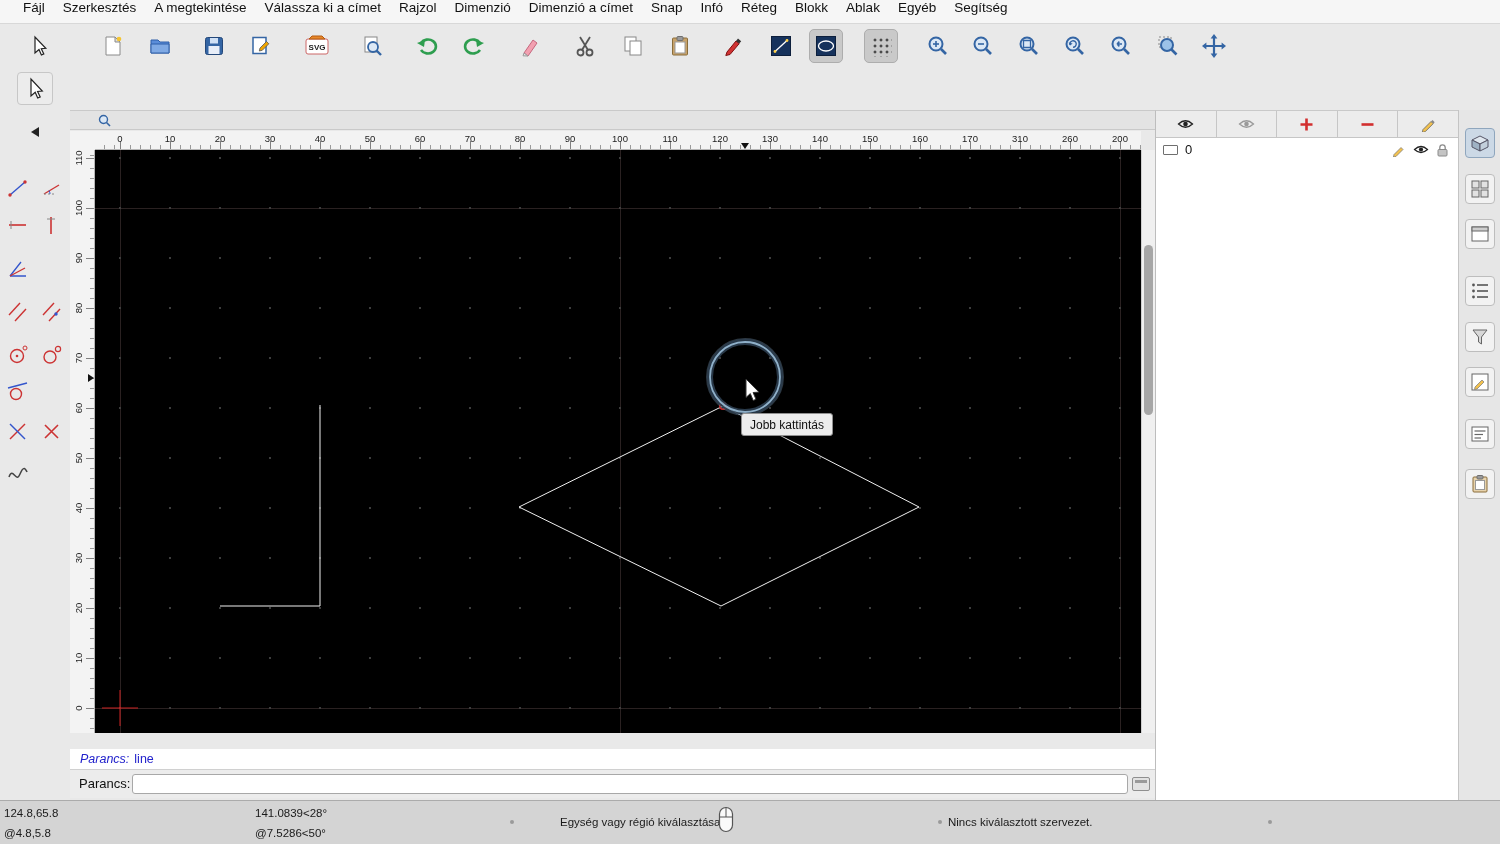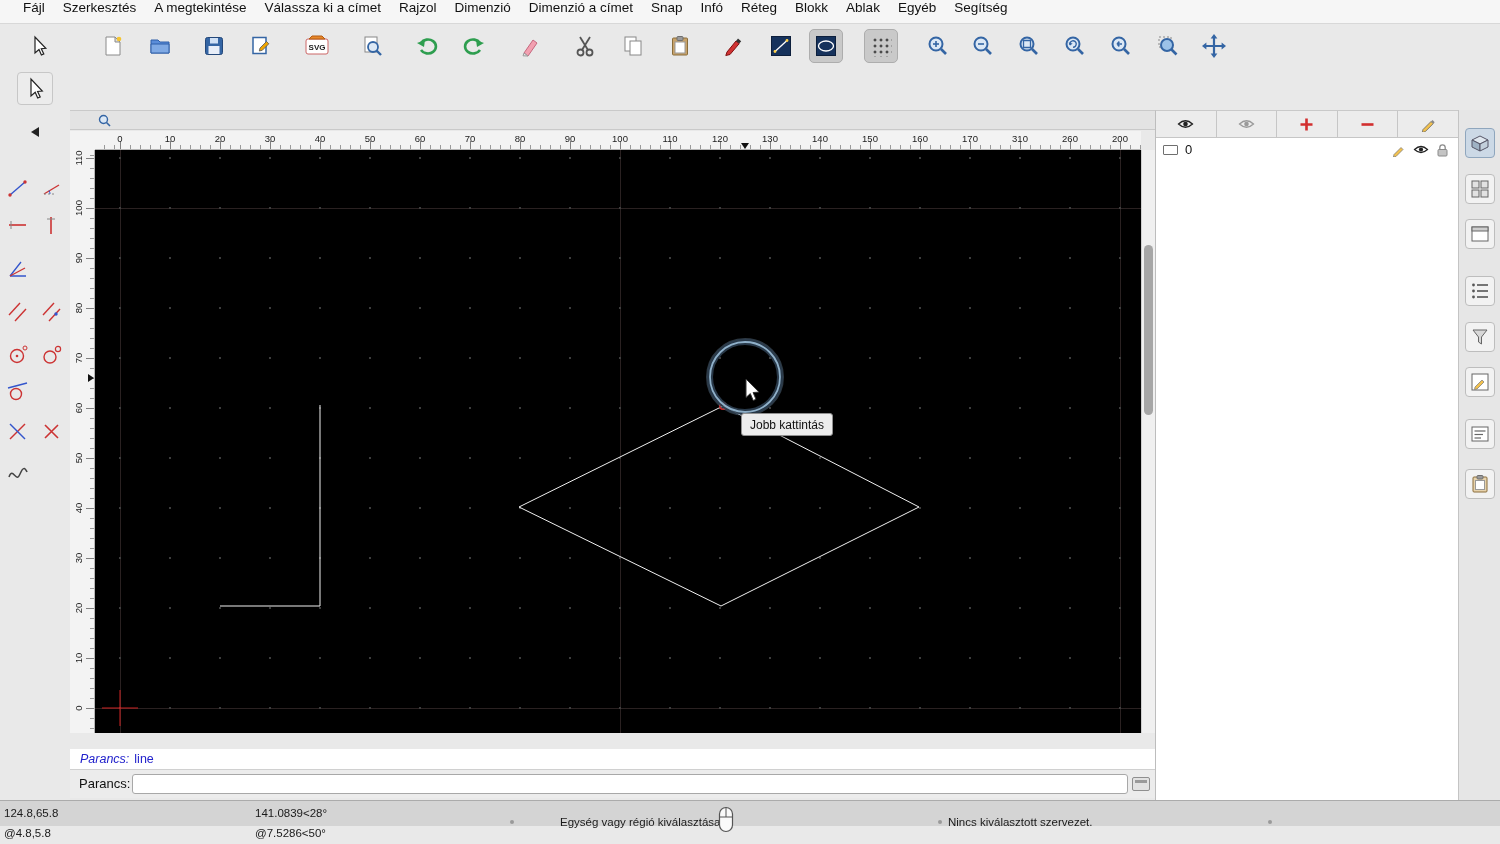--- a/index.html
+++ b/index.html
@@ -113,21 +113,21 @@
   .swatch { width:15px; height:10px; background:#fff; border:1.5px solid #6f6f6f; border-radius:1px; }
 
   
   .dock-strip { position:absolute; left:1458px; top:110px; width:42px; height:690px; background:#e6e6e6;
                 border-left:1px solid #c4c4c4; }
   .dock-btn { position:absolute; left:6px; width:30px; height:30px; border:1px solid #bdbdbd; border-radius:4px;
               background:#f2f2f2; display:flex; align-items:center; justify-content:center; }
   .dock-btn.active { background:#ccd9e6; border-color:#8fa6bd; }
 
   
-  .statusbar { position:absolute; left:0; top:800px; width:1500px; height:26px; background:#d4d4d4;
+  .statusbar { position:absolute; left:0; top:800px; width:1500px; height:44px; background:#d4d4d4;
                border-top:1px solid #ababab; font-size:11.5px; color:#1a1a1a; }
   .sb { position:absolute; white-space:nowrap; }
   .sb-dot { position:absolute; width:4px; height:4px; border-radius:50%; background:#9a9a9a; top:19px; }
 </style>
 </head>
 <body>
 
 <div class="menubar">
   <span class="mitem">Fájl</span>
   <span class="mitem">Szerkesztés</span>

